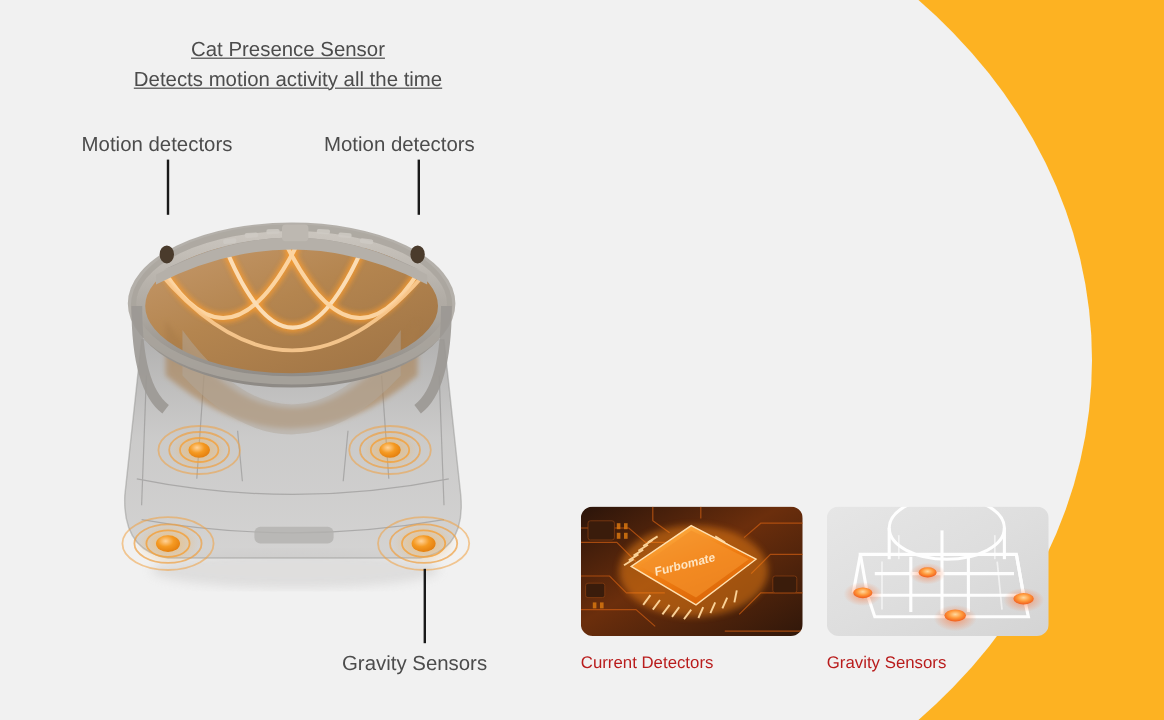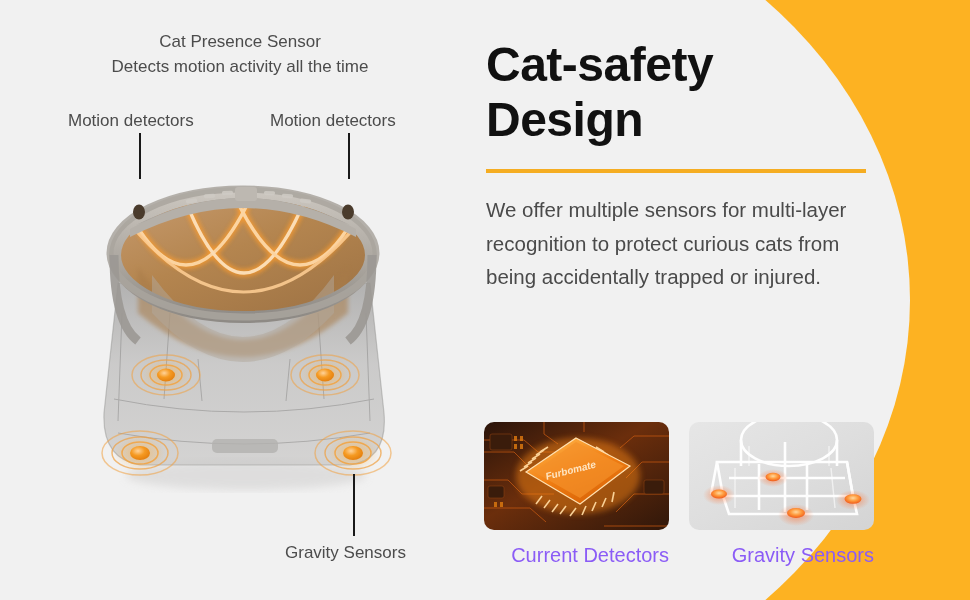--- a/index.html
+++ b/index.html
@@ -53,20 +53,21 @@
     font-size: 17px;
     line-height: 1.45;
     white-space: nowrap;
     text-align: right;
   }
   .cat-presence {
     left: 0; top: 30px;
     width: 480px;
     text-align: center;
     white-space: normal;
+    text-decoration: underline;
   }
   .cat-presence .l1 { display: block; }
   .cat-presence .l2 { display: block; }
 
   .md-left  { left: 68px;  top: 109px; }
   .md-right { left: 270px; top: 109px; }
   .gravity-lbl { left: 285px; top: 541px; }
 
   .leader {
     position: absolute;
@@ -128,23 +129,23 @@
   .thumb-card { width: 185px; }
   .thumb-img {
     width: 185px;
     height: 108px;
     border-radius: 10px;
     overflow: hidden;
     position: relative;
   }
   .thumb-cap {
     margin-top: 14px;
-    text-align: right;
-    font-size: 20px;
-    color: #8b5cf6;
+    text-align: left;
+    font-size: 14px;
+    color: #b91c1c;
   }
 </style>
 </head>
 <body>
 
 <div id="page">
 
   <div class="orange-field"></div>
   <div class="panel-curve"></div>
   <div class="panel-fill-left"></div>
@@ -288,28 +289,20 @@
         <g transform="translate(275,290)">
           <ellipse rx="38" ry="22" opacity=".55"></ellipse>
             <ellipse rx="28" ry="16" opacity=".7"></ellipse>
             <ellipse rx="18" ry="11" opacity=".85"></ellipse>
           <ellipse rx="26" ry="17" fill="url(#nodeGlow)" stroke="none"></ellipse>
           <ellipse rx="10" ry="7" fill="url(#nodeG)" stroke="none"></ellipse>
         </g>
       </g>
     </svg>
 
-    <div class="right-col">
-      <h1 class="headline">
-        <span>Cat-safety</span><br>
-        <span>Design</span>
-      </h1>
-      <div class="rule"></div>
-      <p class="body-copy">We offer multiple sensors for multi-layer recognition to protect curious cats from being accidentally trapped or injured.</p>
-    </div>
 
     <div class="thumbs">
 
       <div class="thumb-card">
         <div class="thumb-img">
           <svg viewBox="0 0 185 108" width="185" height="108">
             <defs>
               <linearGradient id="pcbG" x1="0" y1="0" x2="1" y2="1">
                 <stop offset="0%" stop-color="#2a140a"></stop>
                 <stop offset="45%" stop-color="#6b2e0c"></stop>

